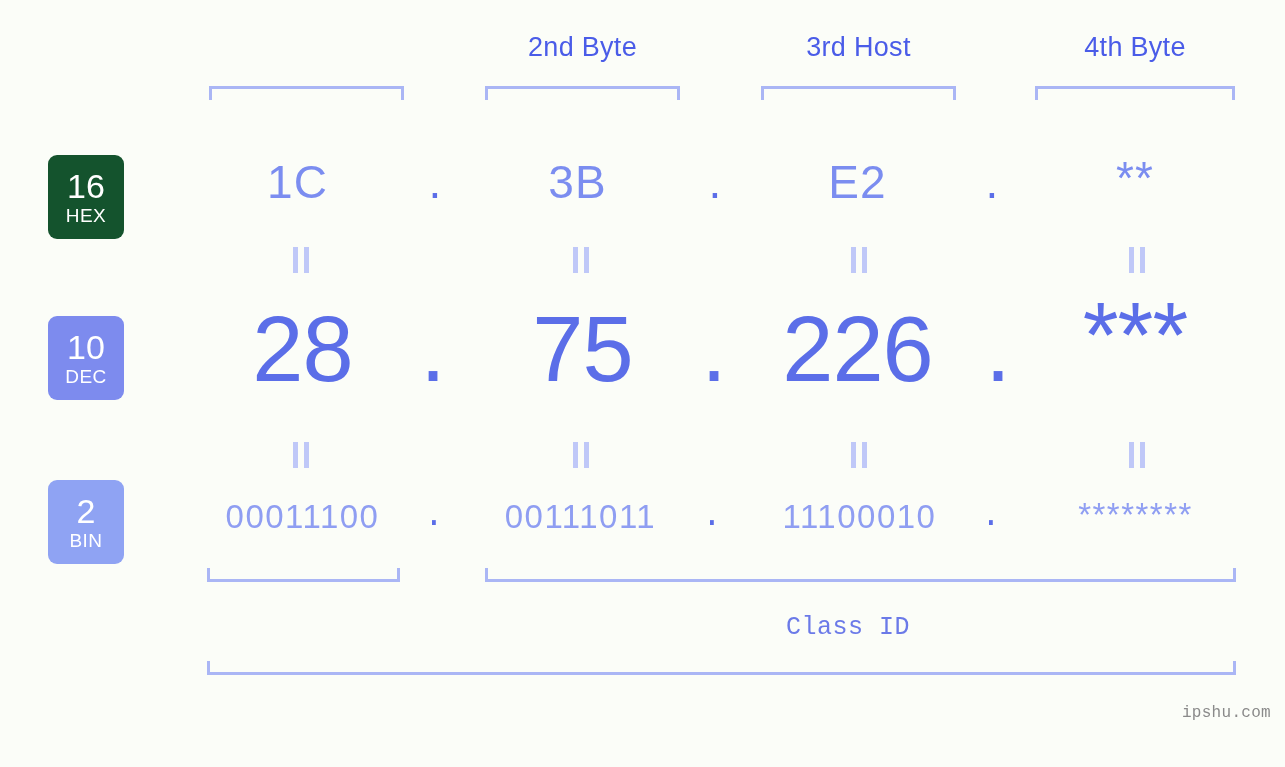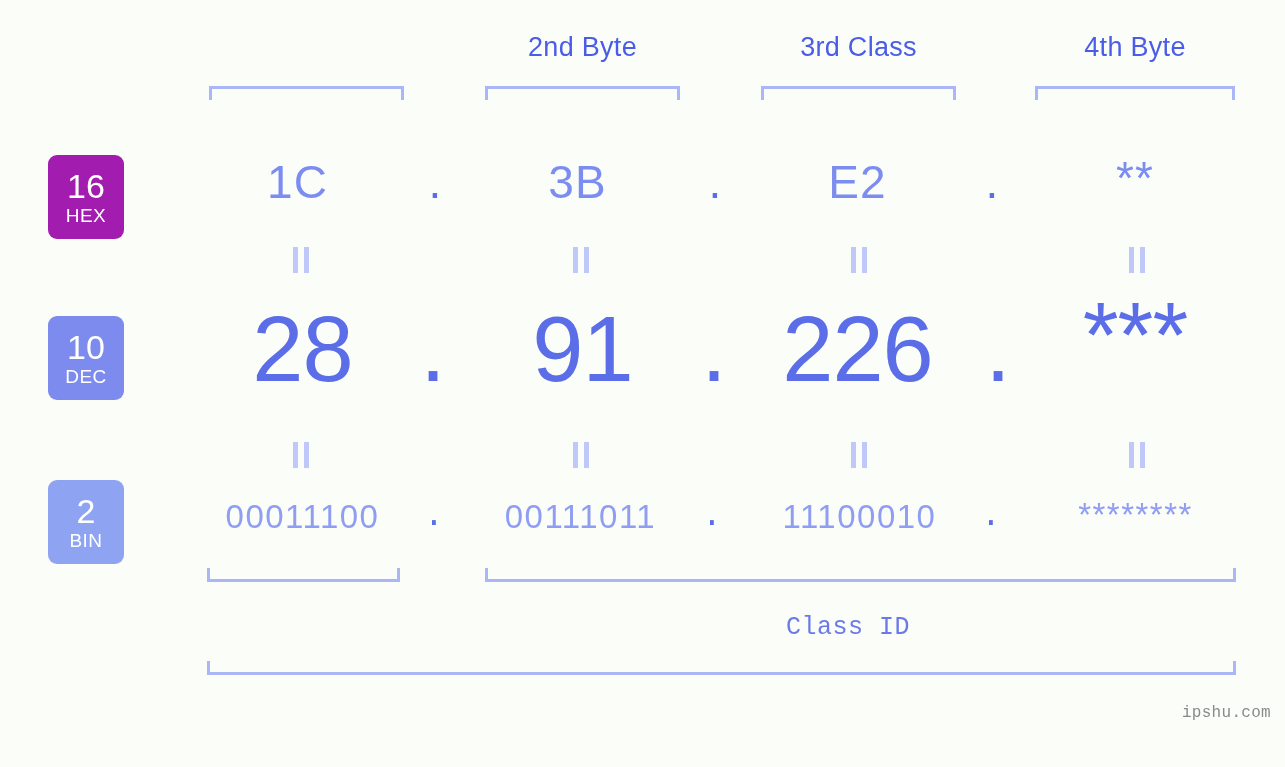--- a/index.html
+++ b/index.html
@@ -71,21 +71,21 @@
     font-weight: 400;
     letter-spacing: 0px;
   }
   .badge .nm {
     font-size: 19px;
     font-weight: 400;
     margin-top: 3px;
     letter-spacing: 0.5px;
   }
 
-  #badge-hex { top: 155px; height: 84px; background: #a21caf; }
+  #badge-hex { top: 155px; height: 84px; background: #14532d; }
   #badge-dec { top: 316px; height: 84px; background: #7d8bee; }
   #badge-bin { top: 480px; height: 84px; background: #8fa3f3; }
 
   
   .row { position: absolute; left: 0; width: 1285px; height: 0; }
 
   .cell {
     position: absolute;
     text-align: center;
     white-space: nowrap;
@@ -178,21 +178,21 @@
     font-family: "Liberation Mono", monospace;
     letter-spacing: 0.3px;
   }
 </style>
 </head>
 <body>
 
 <div id="stage">
 
   <div class="byte-label" style="left:485px; width:195px;">2nd Byte</div>
-  <div class="byte-label" style="left:761px; width:195px;">3rd Class</div>
+  <div class="byte-label" style="left:761px; width:195px;">3rd Host</div>
   <div class="byte-label" style="left:1035px; width:200px;">4th Byte</div>
 
   <div class="bracket-down" style="left:209px; top:86px; width:195px;"></div>
   <div class="bracket-down" style="left:485px; top:86px; width:195px;"></div>
   <div class="bracket-down" style="left:761px; top:86px; width:195px;"></div>
   <div class="bracket-down" style="left:1035px; top:86px; width:200px;"></div>
 
   <div class="badge" id="badge-hex">
     <span class="num">16</span>
     <span class="nm">HEX</span>
@@ -229,21 +229,21 @@
       <i></i>
     </div>
   <div class="eq" style="left:1126px; top:247px;">
       <i></i>
       <i></i>
     </div>
 
   <div class="row" style="top:297px;">
     <div class="cell dec-val" style="left:205px; top:0px; width:195px;">28</div>
     <div class="cell dec-dot" style="left:403px; top:0px; width:60px;">.</div>
-    <div class="cell dec-val" style="left:485px; top:0px; width:195px;">91</div>
+    <div class="cell dec-val" style="left:485px; top:0px; width:195px;">75</div>
     <div class="cell dec-dot" style="left:684px; top:0px; width:60px;">.</div>
     <div class="cell dec-val" style="left:760px; top:0px; width:195px;">226</div>
     <div class="cell dec-dot" style="left:968px; top:0px; width:60px;">.</div>
     <div class="cell dec-val" style="left:1035px; top:-14px; width:200px;">***</div>
   </div>
 
   <div class="eq" style="left:290px; top:442px;">
       <i></i>
       <i></i>
     </div>

